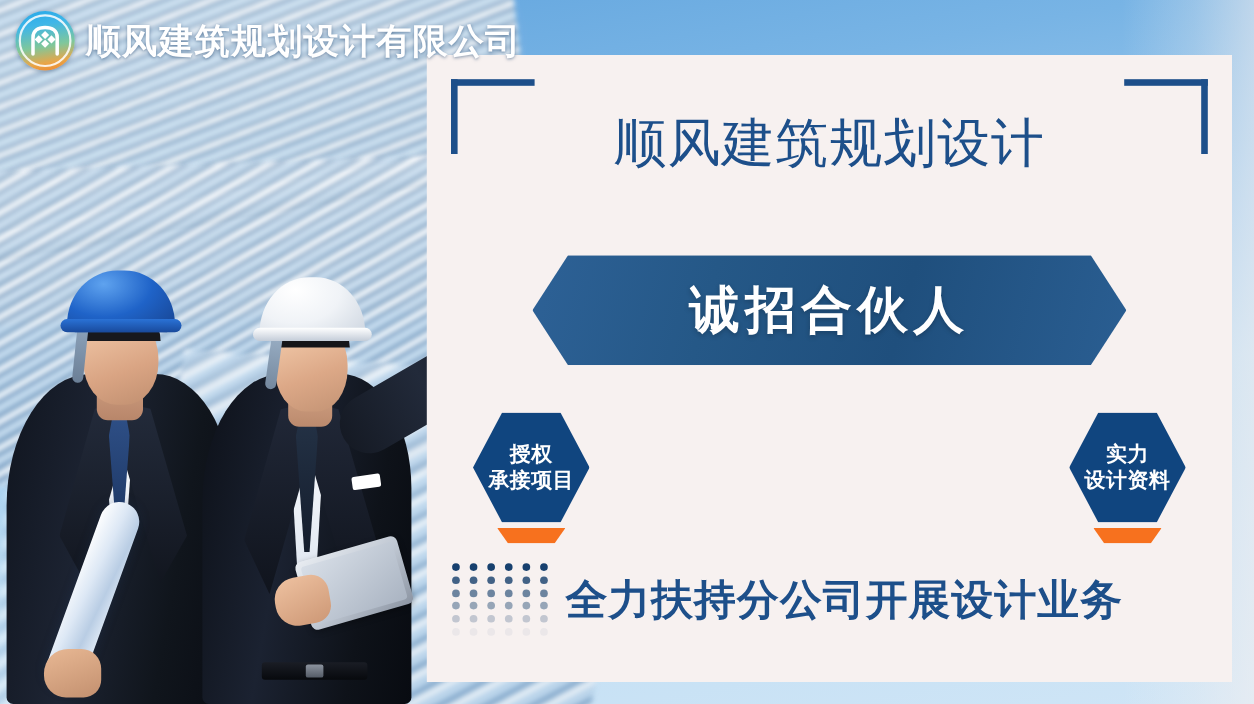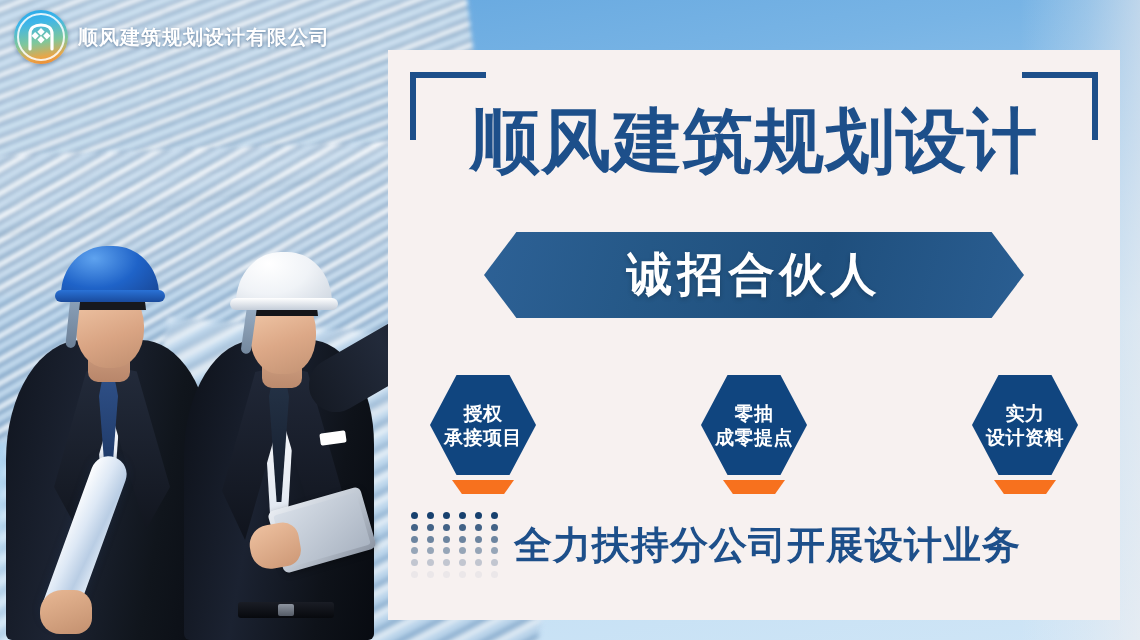--- a/index.html
+++ b/index.html
@@ -265,49 +265,49 @@
   .logo-bar{position:absolute;left:14px;top:10px;display:flex;align-items:center;gap:10px;z-index:8;}
   .logo-mark{width:54px;height:54px;border-radius:50%;position:relative;flex:none;
     background:linear-gradient(170deg,#27a8e8 0%,#3fb6e8 26%,#7fc79b 58%,#e8a648 82%,#f0822c 100%);
     box-shadow:0 1px 4px rgba(0,40,80,.35);}
   .logo-mark:before{
     content:"";position:absolute;inset:3px;border-radius:50%;
     border:2px solid rgba(255,255,255,.85);
   }
   .logo-glyph{position:absolute;inset:0;display:flex;align-items:center;justify-content:center;}
   .logo-text{display:flex;flex-direction:column;line-height:1;}
-  .logo-cn{font-size:20px;font-weight:700;color:#fff;letter-spacing:1px;
+  .logo-cn{font-size:32px;font-weight:700;color:#fff;letter-spacing:1px;
     text-shadow:0 1px 3px rgba(10,50,95,.5);}
   .logo-en{font-size:11.5px;color:#fff;letter-spacing:1.55px;margin-top:5px;
     text-shadow:0 1px 2px rgba(10,50,95,.45);}
 
   
   .card{
     position:absolute;left:388px;top:50px;width:732px;height:570px;
     background:#f7f1f0;z-index:6;
   }
   
   .br{position:absolute;background:transparent;}
   .br-tl{left:22px;top:22px;width:76px;height:68px;
     border-left:6px solid #1d4f8a;border-top:6px solid #1d4f8a;}
   .br-tr{right:22px;top:22px;width:76px;height:68px;
     border-right:6px solid #1d4f8a;border-top:6px solid #1d4f8a;}
 
   
   .title{
     position:absolute;left:0;right:0;top:56px;text-align:center;
-    font-size:70px;font-weight:700;letter-spacing:1px;line-height:1;
+    font-size:48px;font-weight:400;letter-spacing:1px;line-height:1;
     color:#1d4f8a;
     -webkit-text-stroke:7px #f7f1f0;
     paint-order:stroke fill;
     font-family:"DejaVu Sans","Liberation Sans",sans-serif;
   }
 
   
-  .banner-wrap{position:absolute;left:96px;top:182px;width:540px;height:86px;}
+  .banner-wrap{position:absolute;left:96px;top:182px;width:540px;height:100px;}
   .banner{
     width:100%;height:100%;
     background:linear-gradient(105deg,#2d6196 0%,#255887 30%,#1f4f7d 62%,#2a5e92 100%);
     clip-path:polygon(0% 50%, 6% 0%, 94% 0%, 100% 50%, 94% 100%, 6% 100%);
     display:flex;align-items:center;justify-content:center;
   }
   .banner-text{
     color:#fff;font-size:46px;font-weight:700;letter-spacing:5px;
     font-family:"DejaVu Sans","Liberation Sans",sans-serif;
     text-shadow:0 2px 5px rgba(0,0,0,.22);
@@ -439,27 +439,20 @@
 
     <div class="badge">
       <div class="hex">
         <span>授权</span>
         <span>承接项目</span>
       </div>
       <div class="foot"></div>
     </div>
 
 
-    <div class="badge">
-      <div class="hex">
-        <span>零抽</span>
-        <span>成零提点</span>
-      </div>
-      <div class="foot"></div>
-    </div>
 
     <div class="badge">
       <div class="hex">
         <span>实力</span>
         <span>设计资料</span>
       </div>
       <div class="foot"></div>
     </div>
   </div>
 

